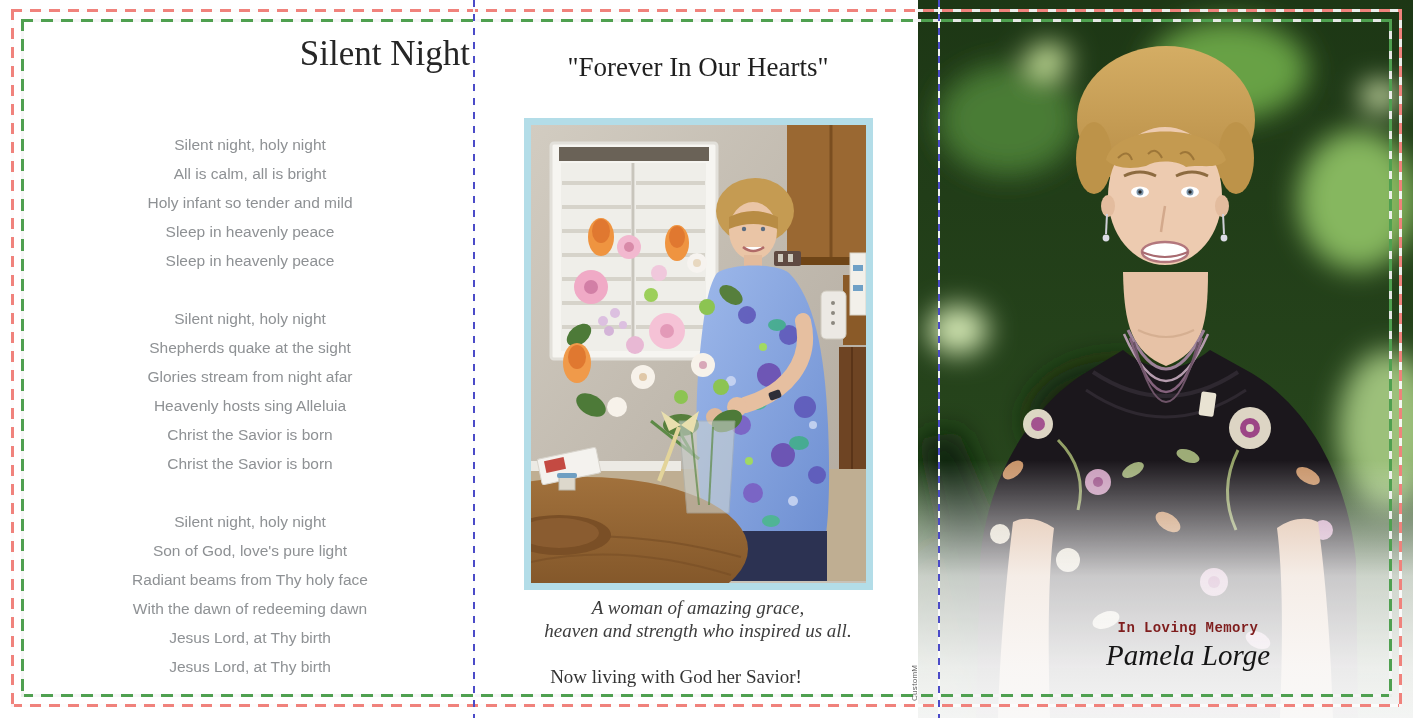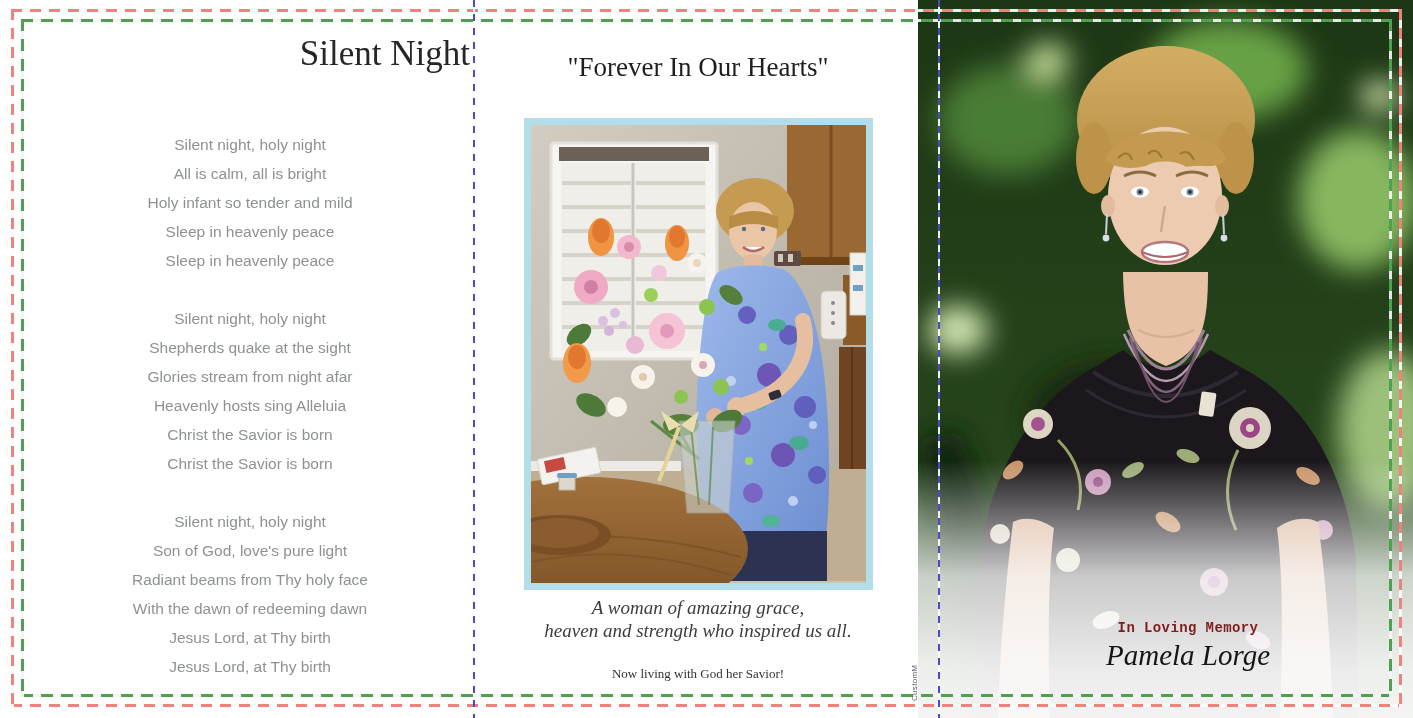--- a/index.html
+++ b/index.html
@@ -26,22 +26,22 @@
   .lyric-line{height:29px;line-height:29px;}
 
   
   .hearts-title{position:absolute;left:480px;top:52px;width:436px;text-align:center;
     font-size:27px;color:#1f1f1f;z-index:10;}
   .photo2-frame{position:absolute;left:524px;top:118px;width:335px;height:458px;
     border:7px solid #b3dde8;z-index:5;background:#c9c2b7;}
   .photo2-frame svg{display:block;}
   .hearts-caption{position:absolute;left:478px;top:596px;width:440px;text-align:center;
     font-size:19px;line-height:23px;color:#3d3d3d;z-index:10;font-style:italic;}
-  .hearts-closing{position:absolute;left:478px;top:666px;width:440px;text-align:center;
-    font-size:13px;color:#333333;z-index:10;}
+  .hearts-closing{position:absolute;left:456px;top:666px;width:440px;text-align:center;
+    font-size:19px;color:#333333;z-index:10;}
 
   
   .photo3{position:absolute;left:918px;top:0;width:495px;height:718px;z-index:1;}
   .cover-text{position:absolute;left:968px;top:620px;width:440px;text-align:center;z-index:20;}
   .cover-label{font-size:14px;font-weight:bold;color:#7f1d1d;letter-spacing:.4px;font-family:Liberation Mono, monospace;}
   .cover-name{font-size:29px;color:#151515;margin-top:3px;font-style:italic;}
 
   
   .watermark{position:absolute;left:910px;top:701px;transform:rotate(-90deg);
     transform-origin:0 0;font-size:8px;color:#5f5f5f;letter-spacing:.3px;z-index:45;white-space:nowrap;}

